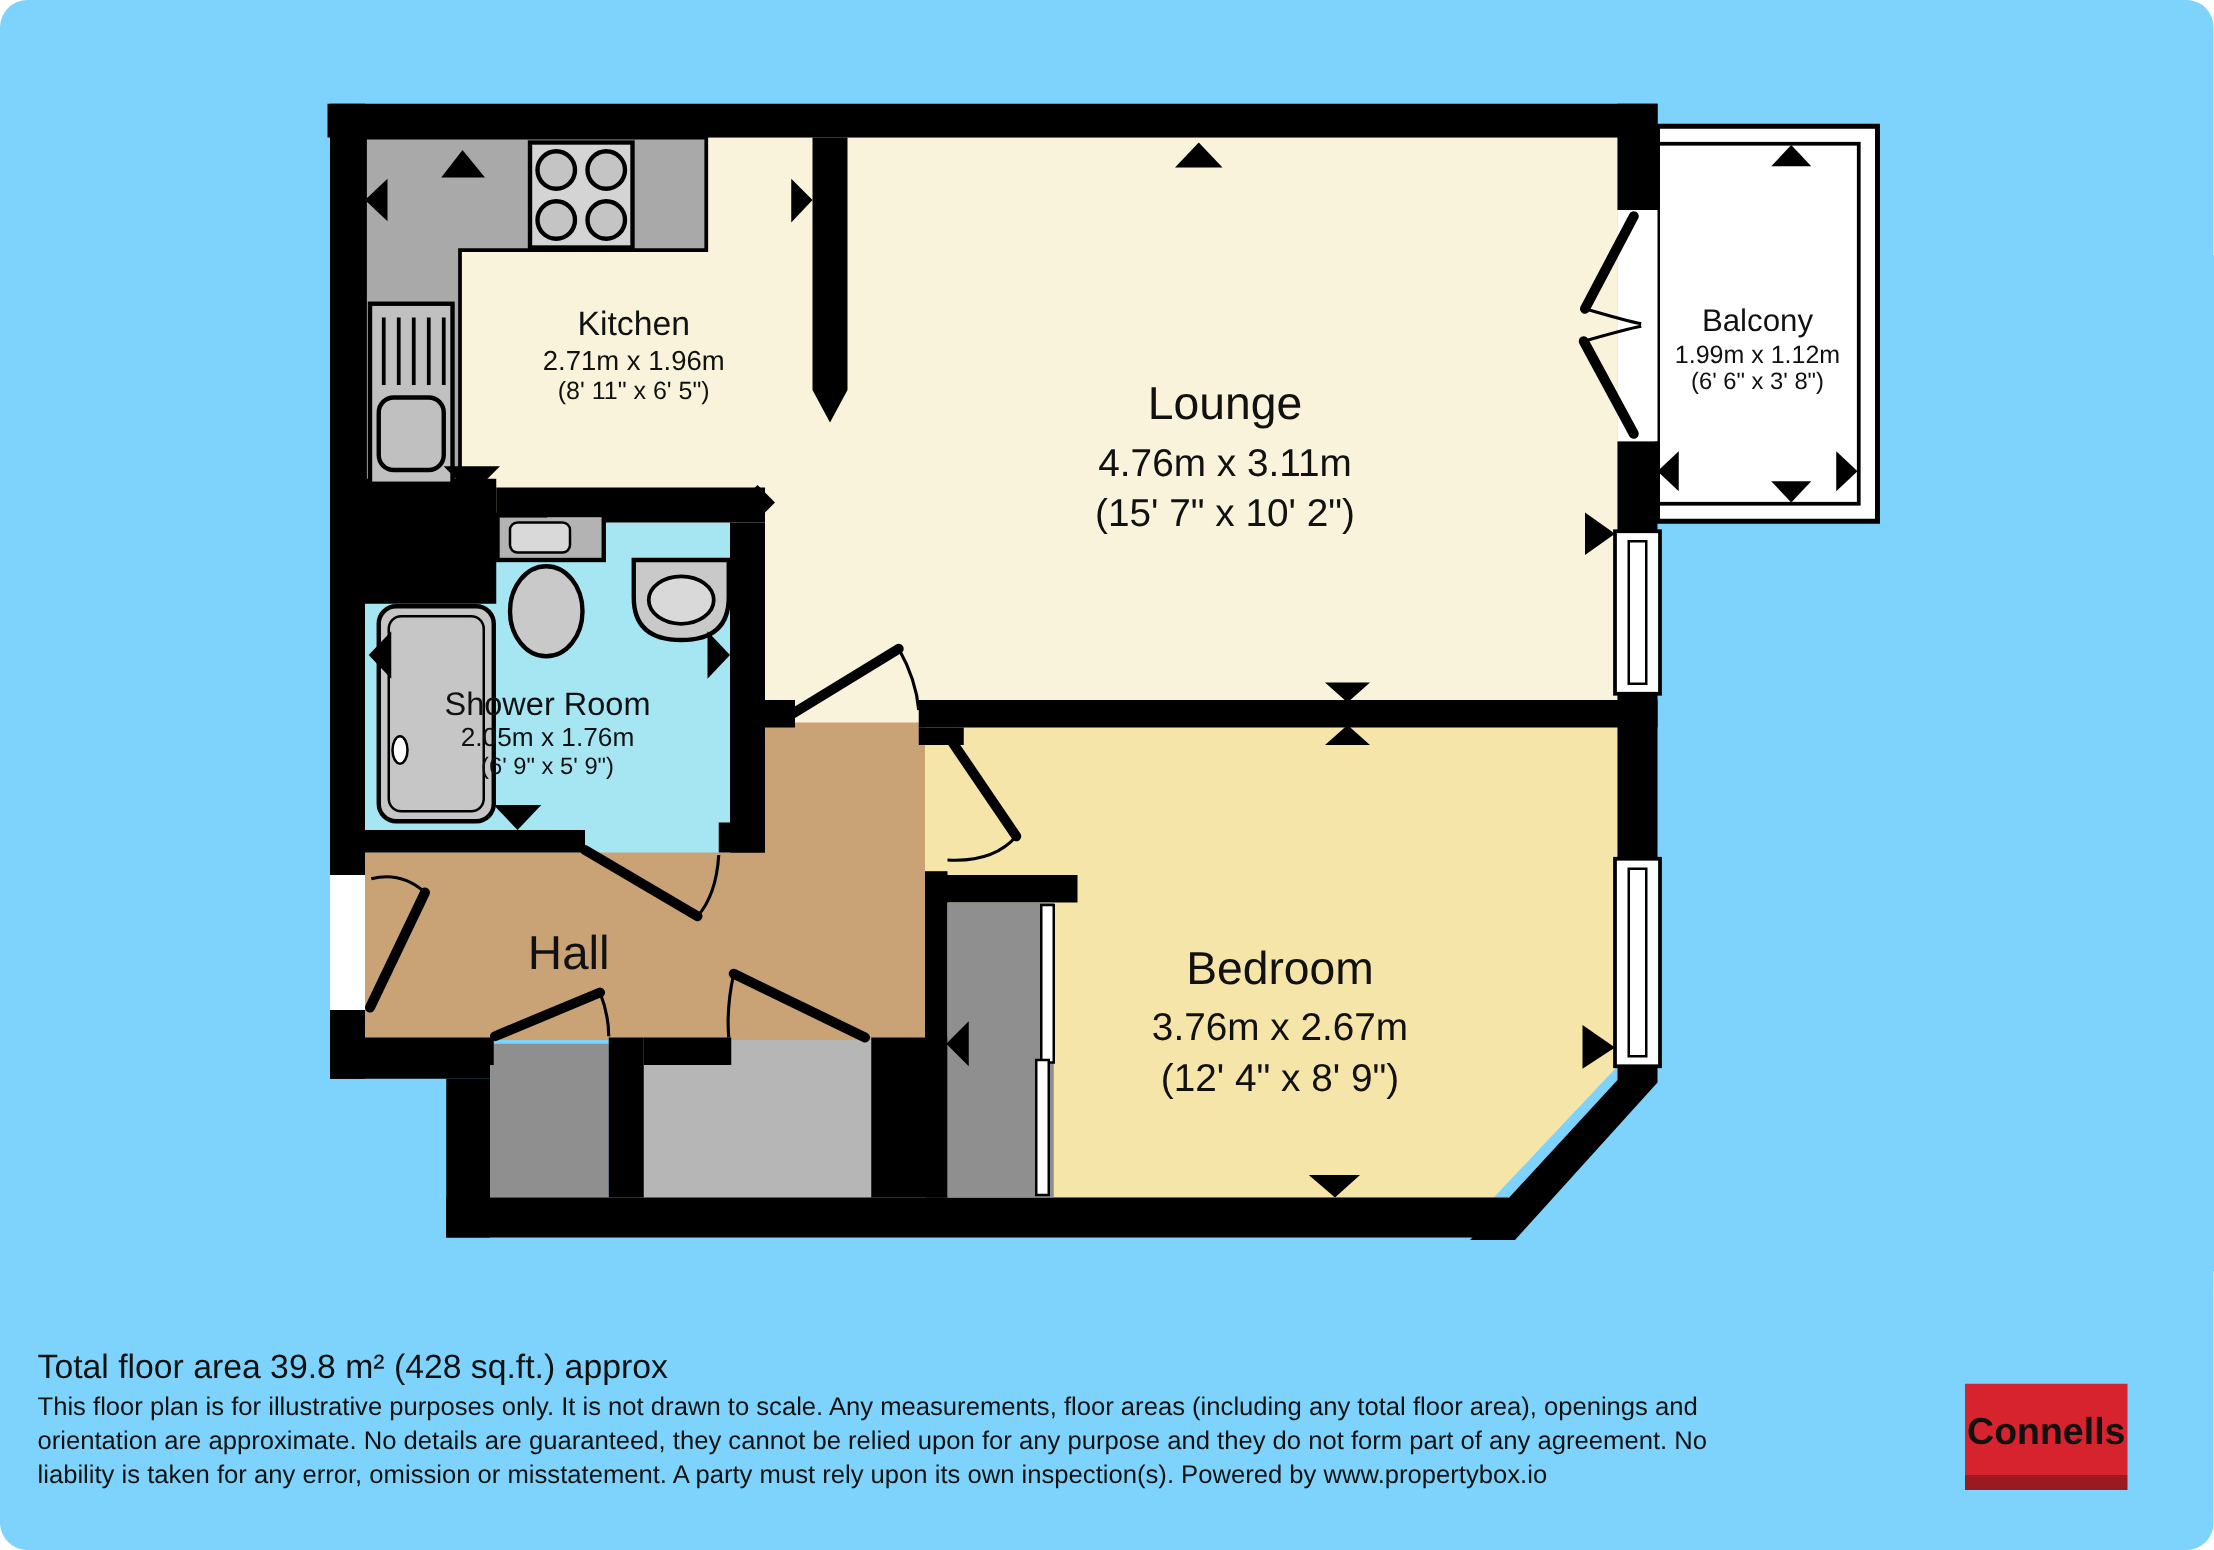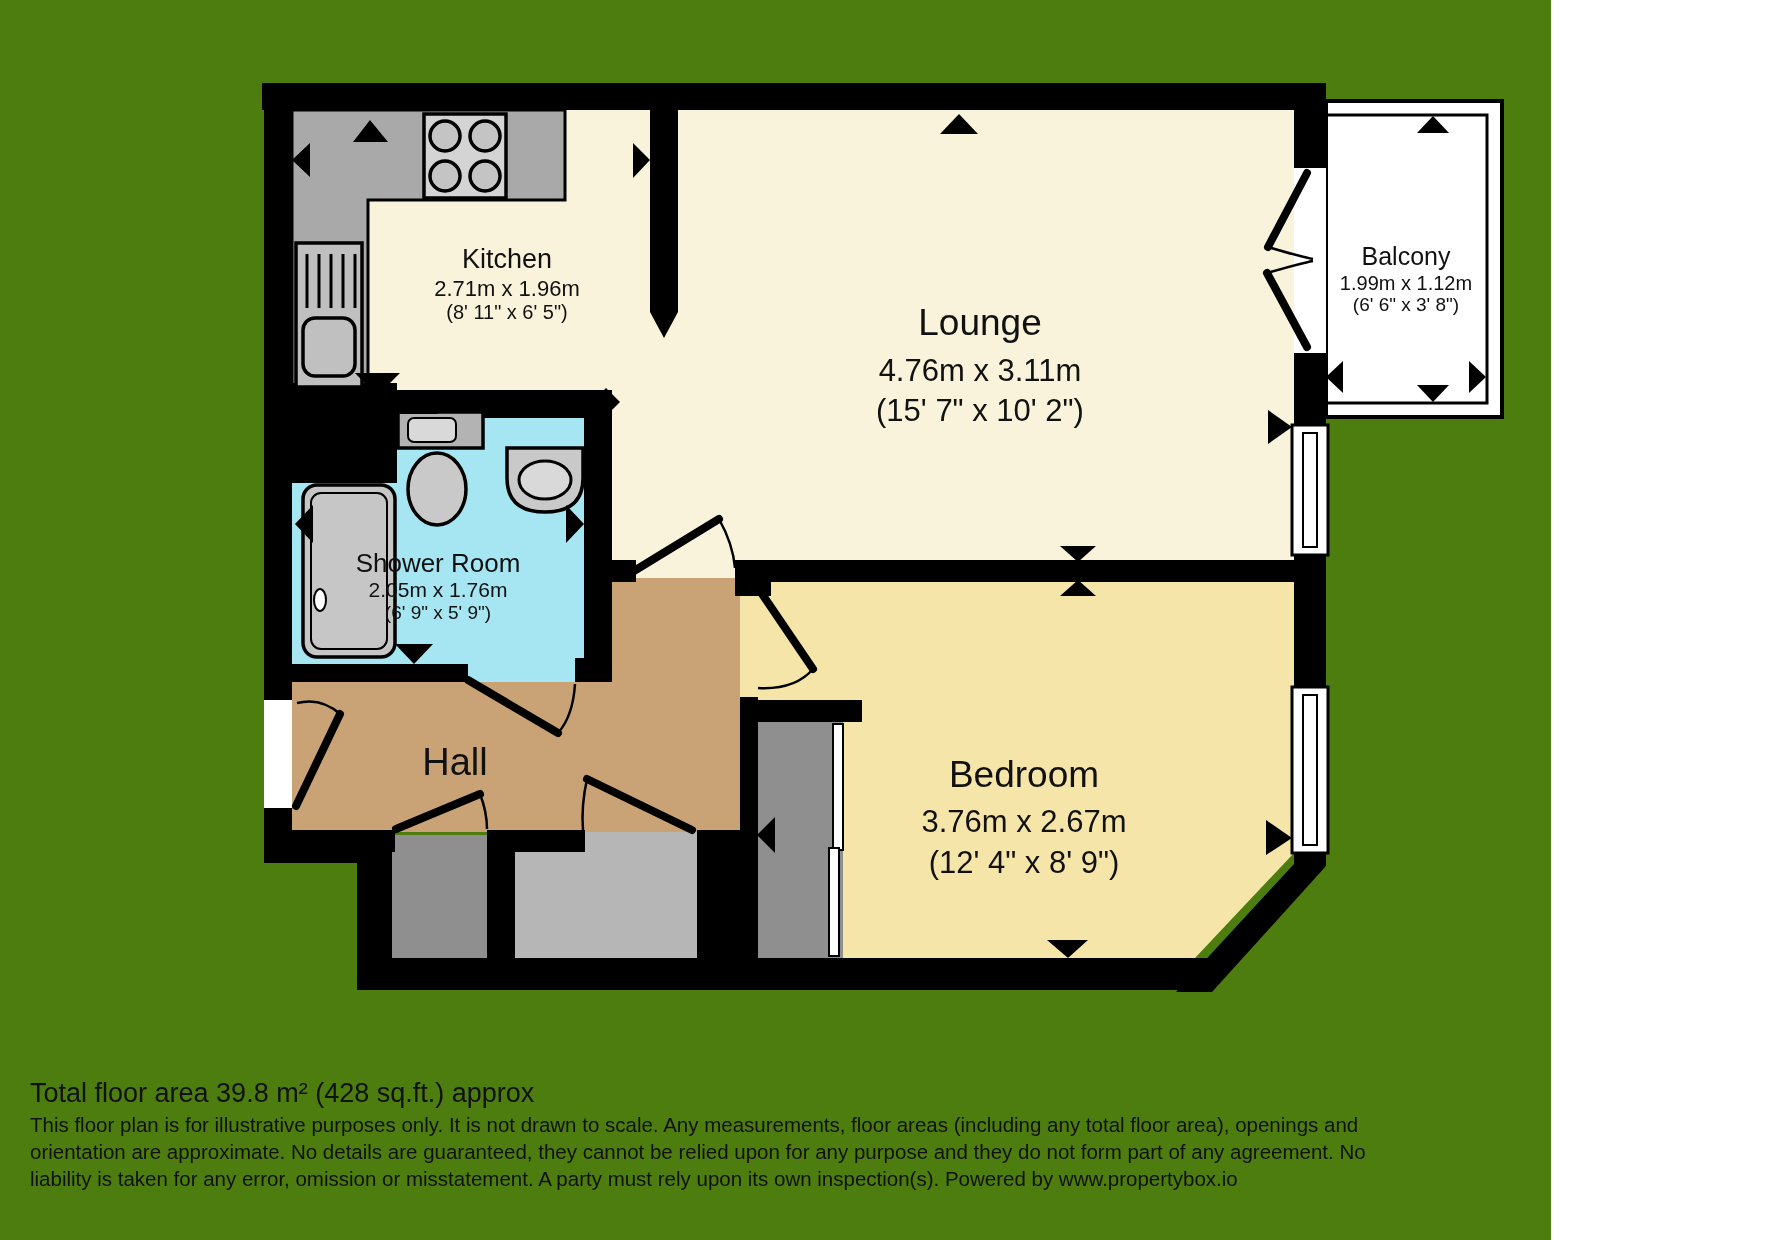--- a/index.html
+++ b/index.html
@@ -1,17 +1,17 @@
 <!DOCTYPE html>
 <html><head>
 <meta charset="utf-8">
 <style>
   html,body { margin:0; padding:0; background:#ffffff; }
-  .canvas { position:relative; width:1551px; height:1240px; background:#4d7c0f; overflow:hidden;
-            font-family:"Liberation Sans", sans-serif; }
+  .canvas { position:relative; width:1771px; height:1240px; background:#7dd3fc; overflow:hidden;
+            font-family:"Liberation Sans", sans-serif;border-radius:22px; }
   svg { position:absolute; left:0; top:0; }
   text { font-family:"Liberation Sans", sans-serif; fill:#111111; }
   .room-name  { font-weight:normal; }
   .wall  { fill:#000000; }
   .leaf  { stroke:#000000; stroke-width:8; stroke-linecap:round; }
   .arc   { stroke:#000000; stroke-width:2.5; fill:none; }
   .fix   { stroke:#000000; stroke-width:3.5; }
   .tri   { fill:#000000; }
 </style>
 </head>

